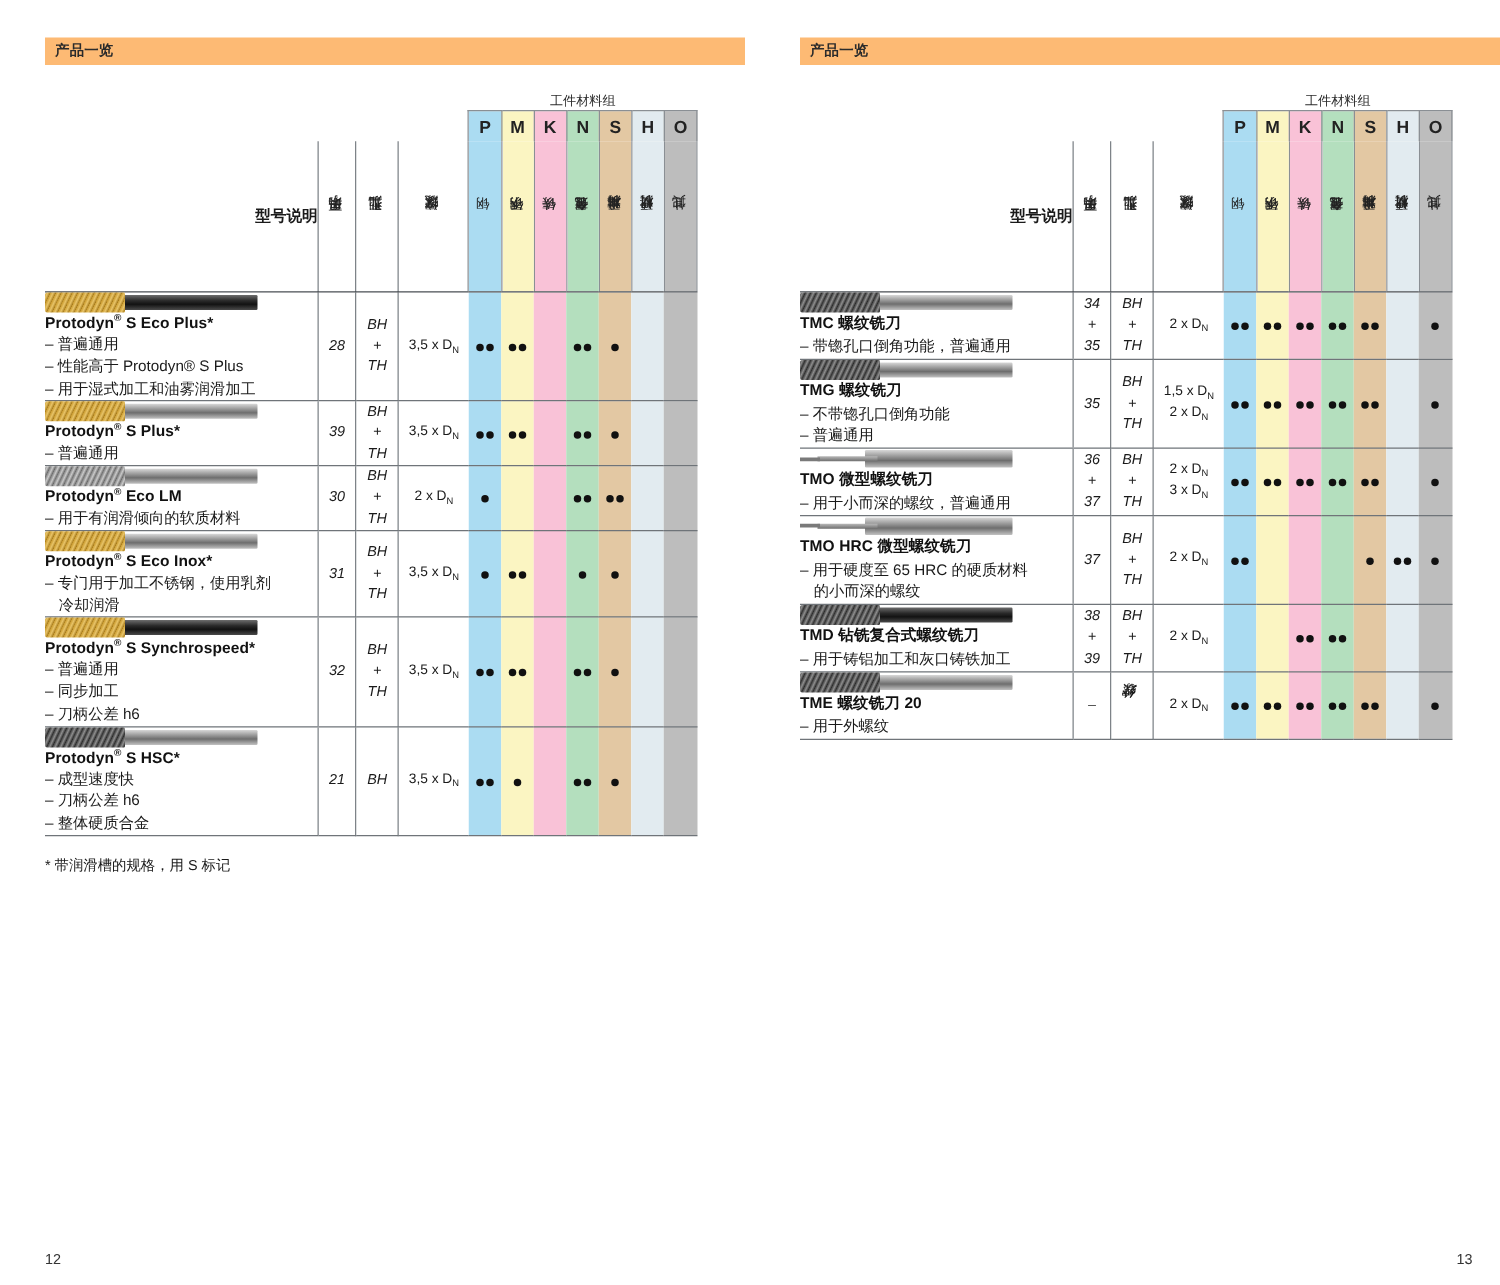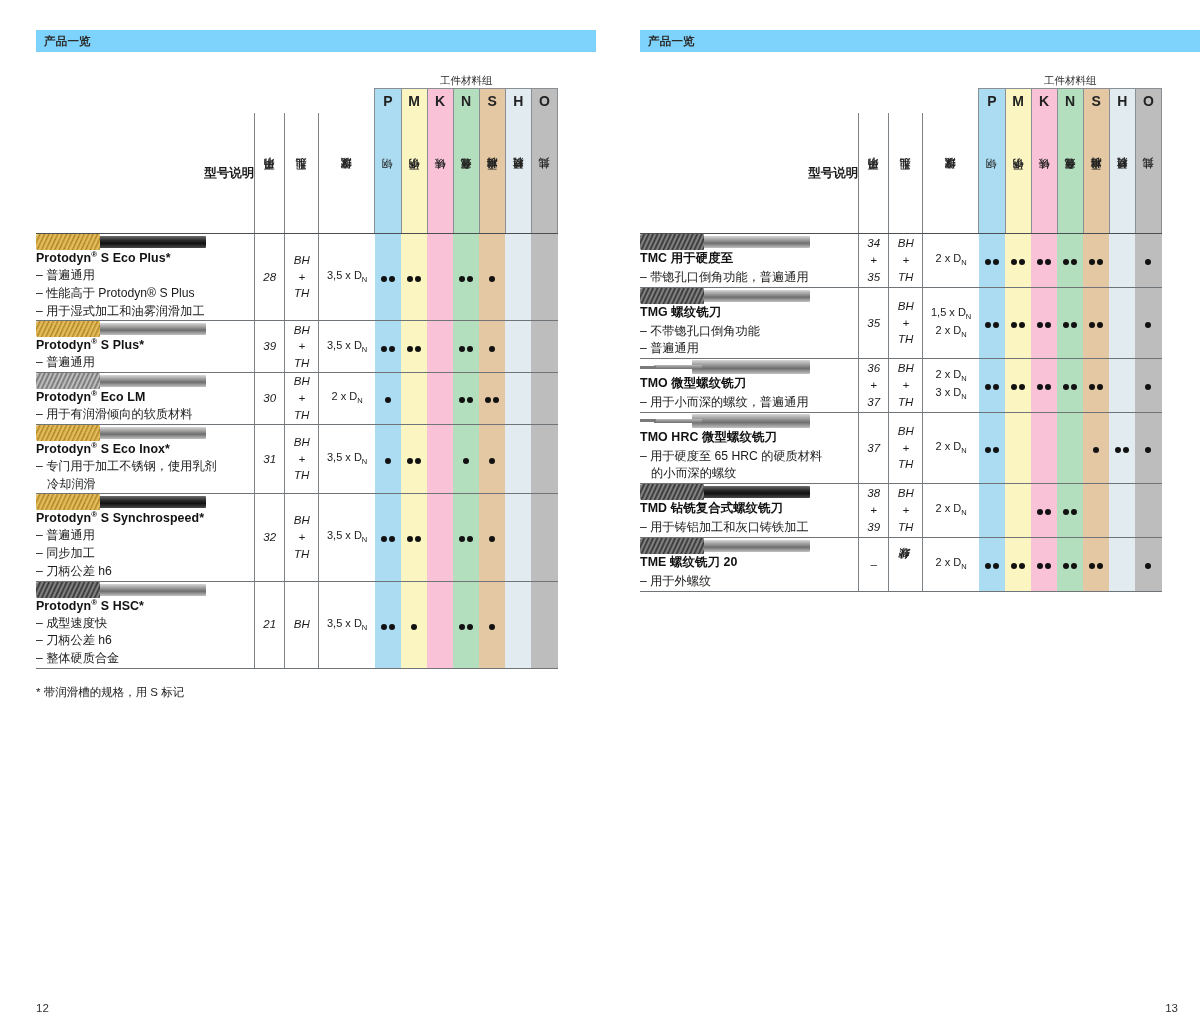--- a/index.html
+++ b/index.html
@@ -17,21 +17,21 @@
     position: absolute;
     top: 0;
     width: 560px;
     height: 1028px;
   }
   .page.left  { left: 36px; }
   .page.right { left: 640px; }
 
   
   .eyebrow {
-    background: #7dd3fc;
+    background: #fdba74;
     height: 22px;
     line-height: 22px;
     font-size: 11.5px;
     font-weight: bold;
     color: #2b2b2b;
     padding-left: 8px;
     margin-top: 30px;
     letter-spacing: .2px;
   }
   .page-title {
@@ -456,21 +456,21 @@
         <td colspan="11"></td>
       </tr>
       </tbody>
         <tbody id="right-rows">
           <tr class="prow">
             <td class="desc">
               <div class="tool">
                 <div class="shank sh-steel"></div>
                 <div class="flute fl-dark"></div>
               </div>
-              <div class="pname">TMC 用于硬度至</div>
+              <div class="pname">TMC 螺纹铣刀</div>
               <div class="bullet">– 带锪孔口倒角功能，普遍通用</div>
             </td>
             <td class="ctr vline">34<br>+<br>35</td>
             <td class="ctr vline">BH<br>+<br>TH</td>
             <td class="ctr small">2 x D<span class="sub">N</span></td>
             <td class="matcell c-P"><span class="dots"><span class="dot"></span><span class="dot"></span></span></td>
             <td class="matcell c-M"><span class="dots"><span class="dot"></span><span class="dot"></span></span></td>
             <td class="matcell c-K"><span class="dots"><span class="dot"></span><span class="dot"></span></span></td>
             <td class="matcell c-N"><span class="dots"><span class="dot"></span><span class="dot"></span></span></td>
             <td class="matcell c-S"><span class="dots"><span class="dot"></span><span class="dot"></span></span></td>

